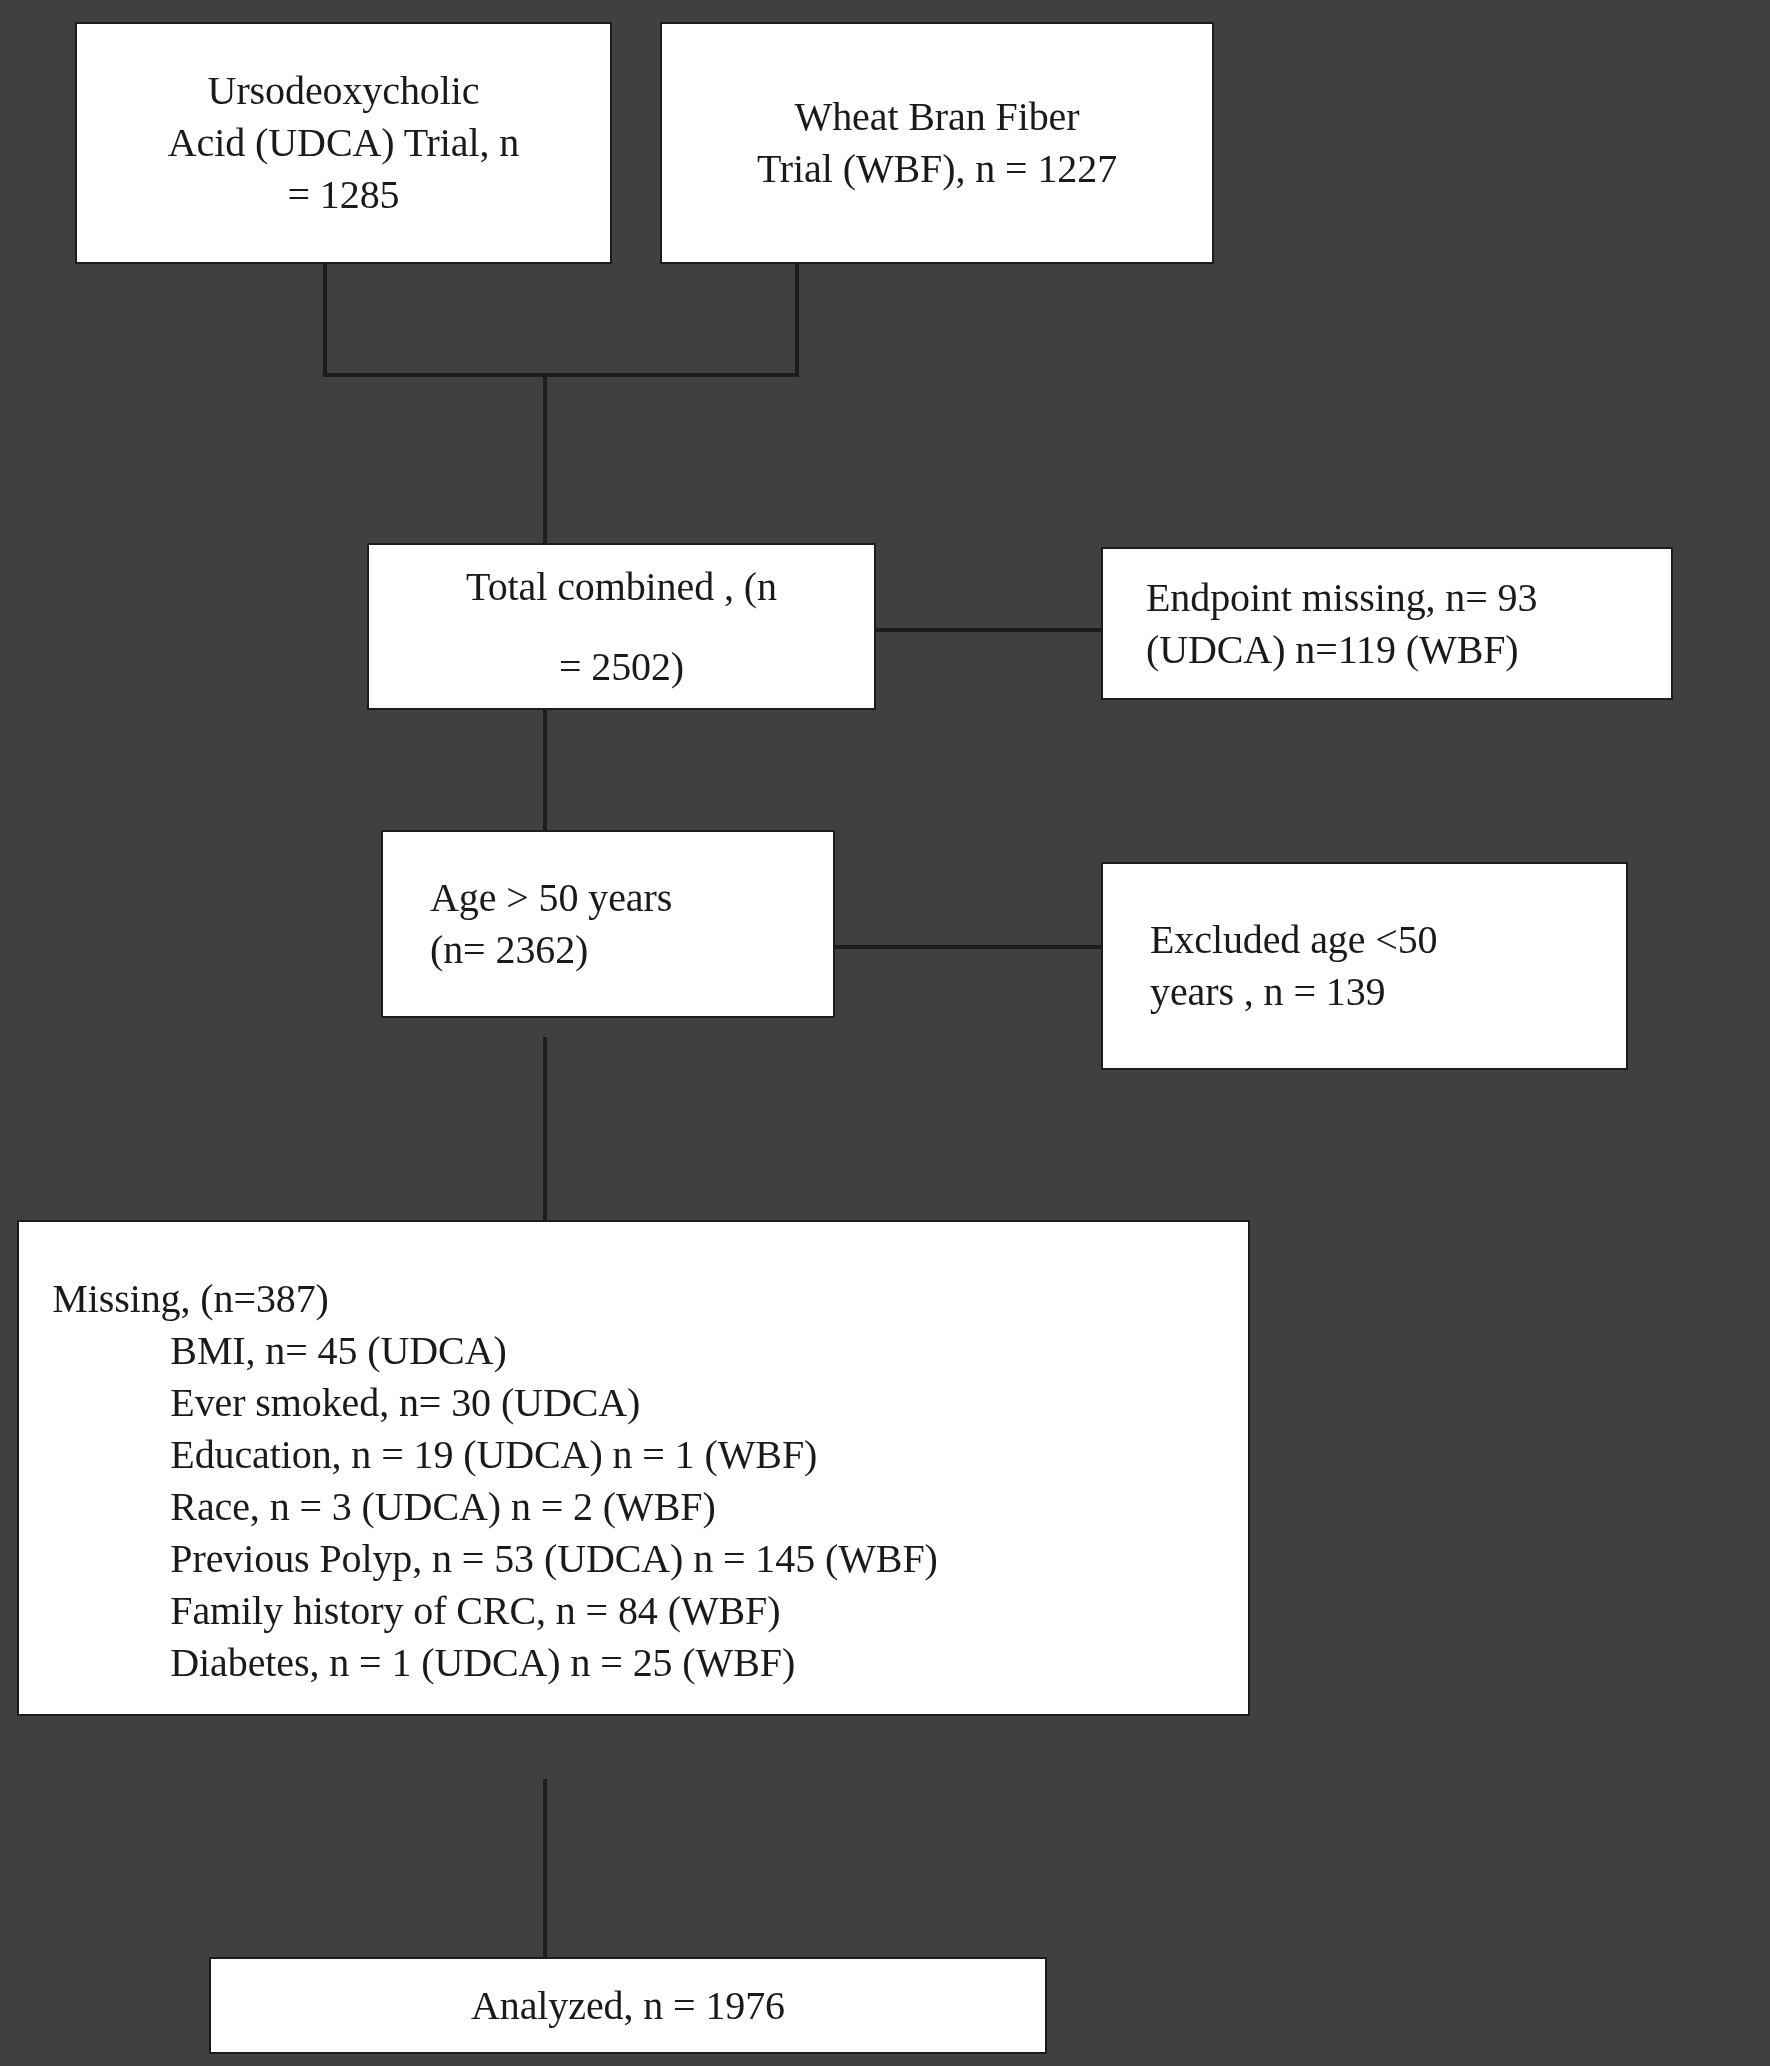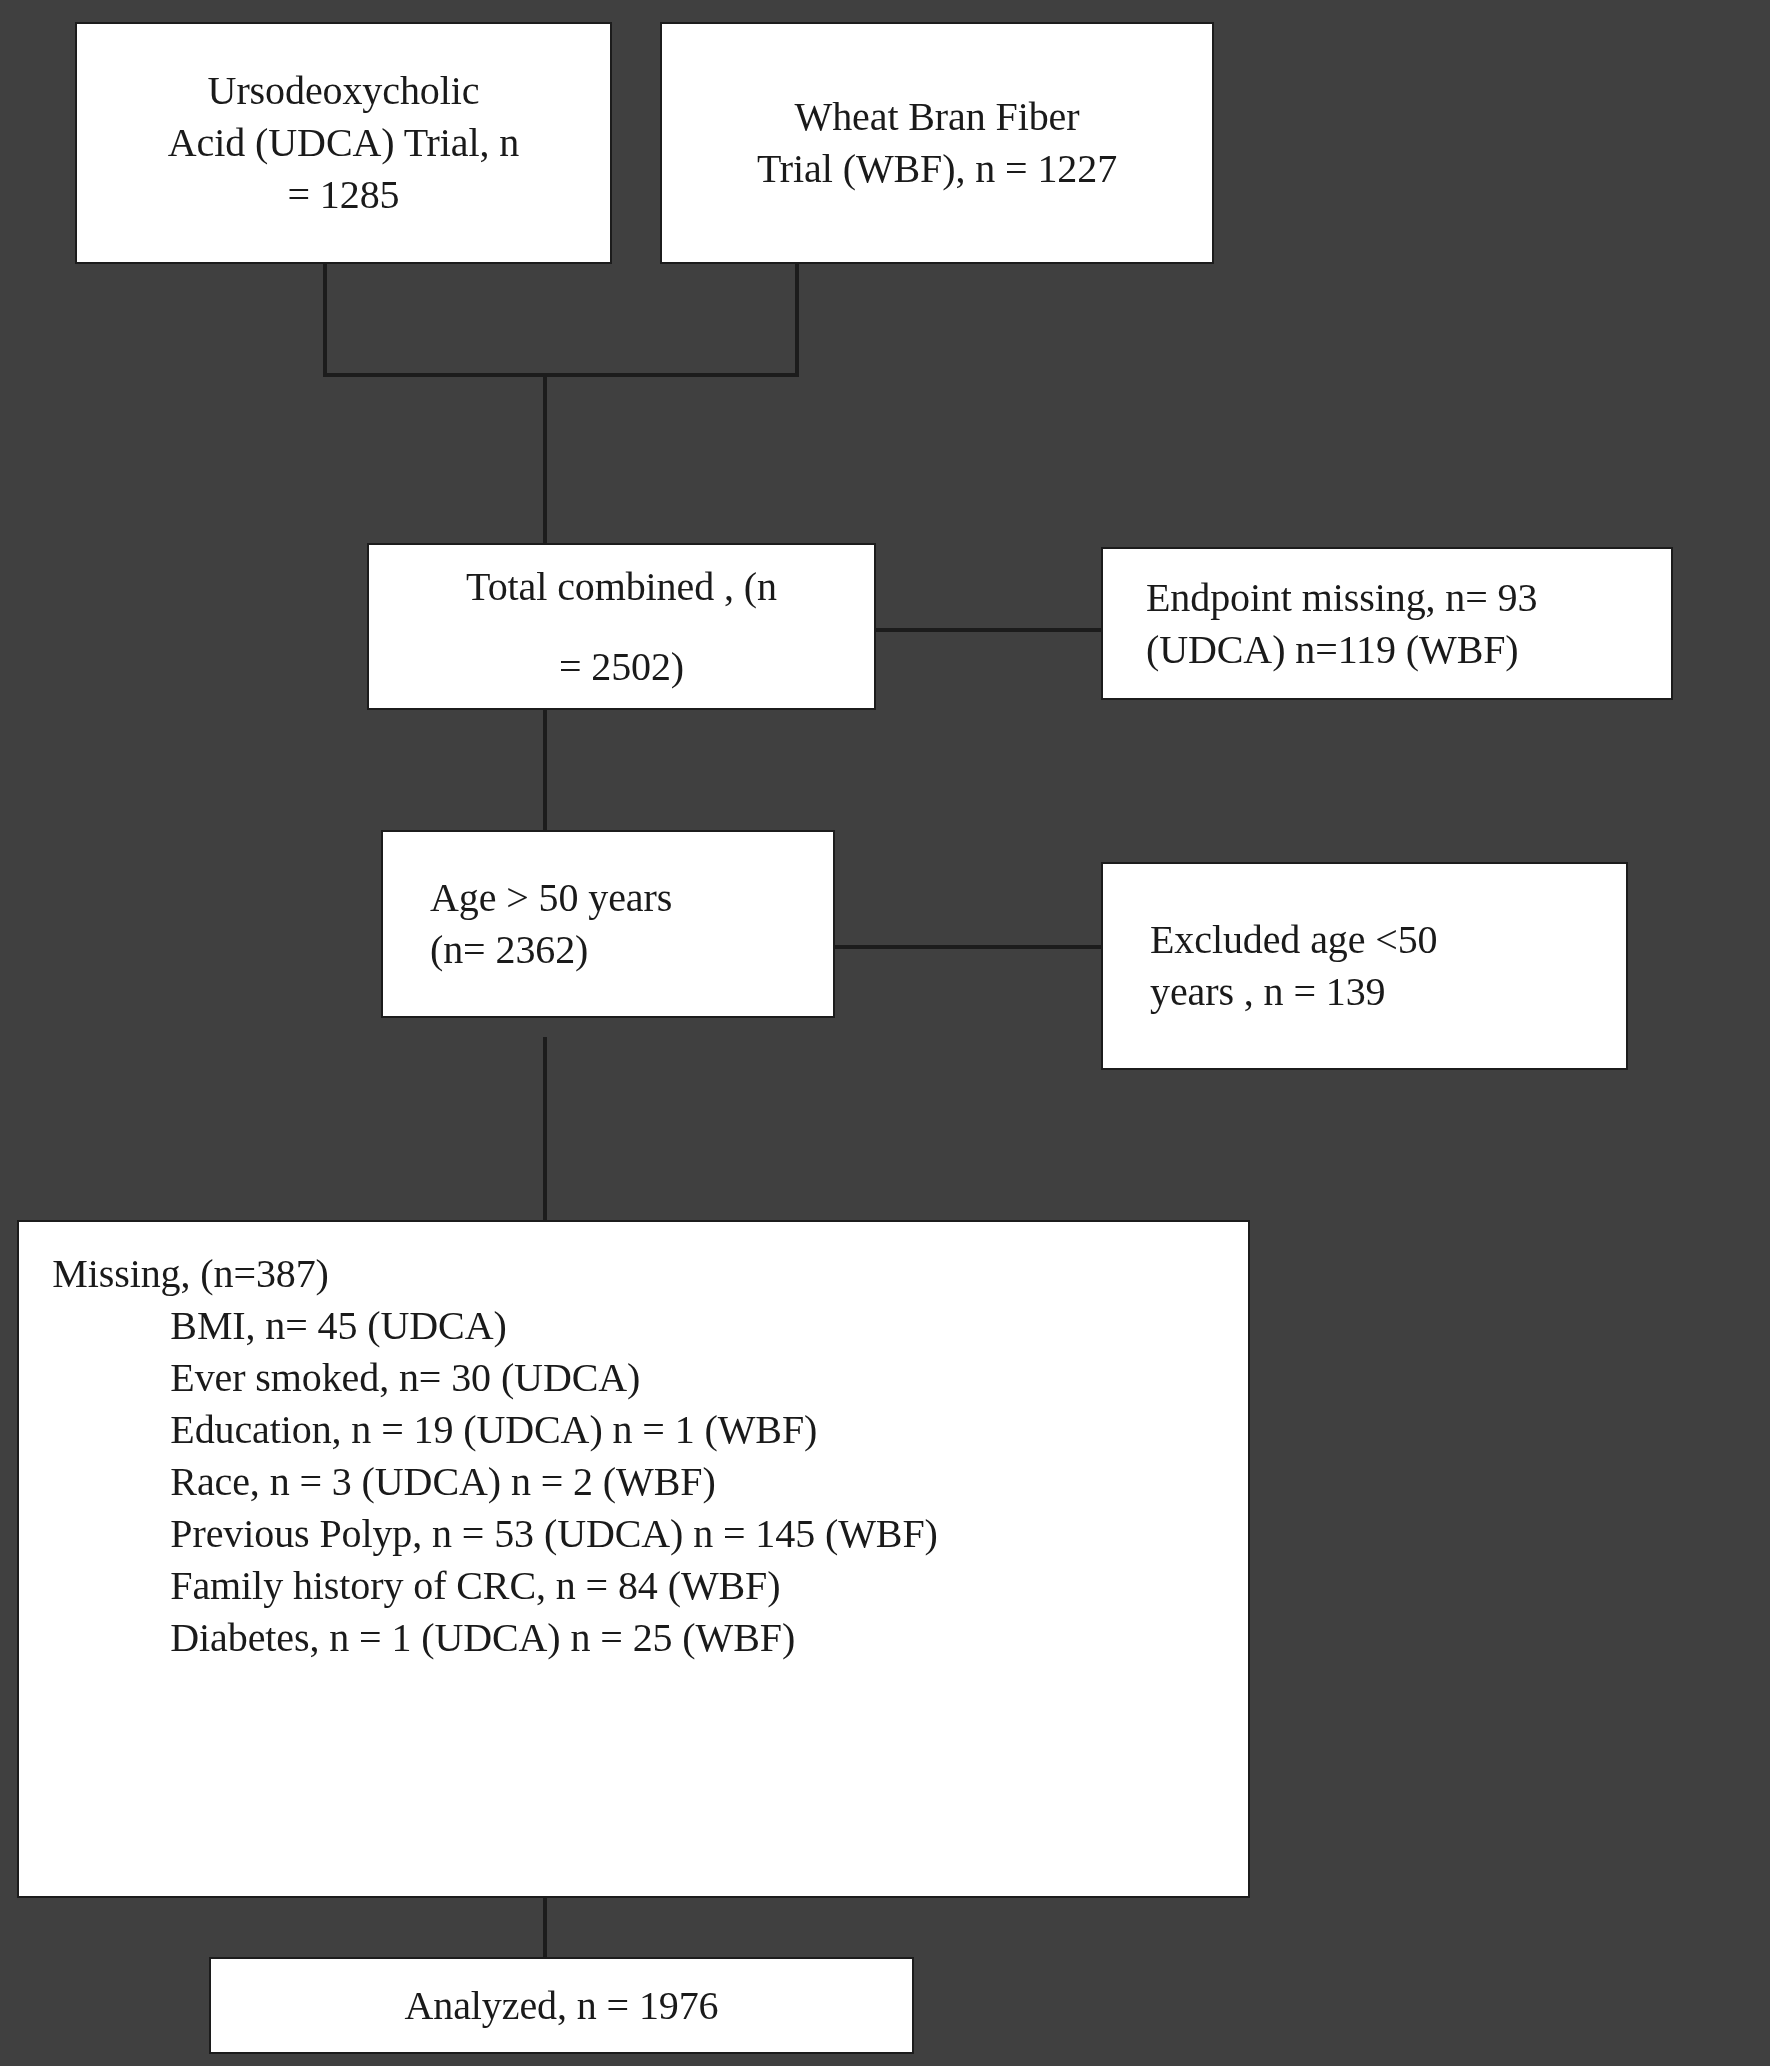--- a/index.html
+++ b/index.html
@@ -35,23 +35,23 @@
   }
   .node.centered .line { text-align: center; }
 
   
   #node-udca      { left: 75px;  top: 22px;   width: 537px;  height: 242px; }
   #node-wbf       { left: 660px;  top: 22px;   width: 554px;  height: 242px; }
   #node-total     { left: 367px;  top: 543px;  width: 509px;  height: 167px; gap: 28px; }
   #node-endpoint  { left: 1101px; top: 547px;  width: 572px;  height: 153px; }
   #node-age       { left: 381px;  top: 830px; width: 454px;  height: 188px; }
   #node-excluded  { left: 1101px; top: 862px; width: 527px;  height: 208px; }
-  #node-missing   { left: 17.3px;   top: 1220px; width: 1233px; height: 678px;
-                    justify-content: flex-start; padding: 26px 8px 0 0; }
-  #node-analyzed  { left: 209px;  top: 1957px; width: 705px; height: 97px; }
+  #node-missing   { left: 17.3px;   top: 1220px; width: 1233px; height: 496px;
+                    justify-content: center; padding: 26px 8px 0 0; }
+  #node-analyzed  { left: 209px;  top: 1957px; width: 838px; height: 97px; }
 
   
   #node-udca .line,
   #node-wbf .line,
   #node-total .line,
   #node-analyzed .line { text-align: center; }
 
   #node-endpoint .line  { text-align: left;  padding-left: 43px; }
   #node-age .line       { text-align: left;  padding-left: 47px; }
   #node-excluded .line  { text-align: left;  padding-left: 47px; }

